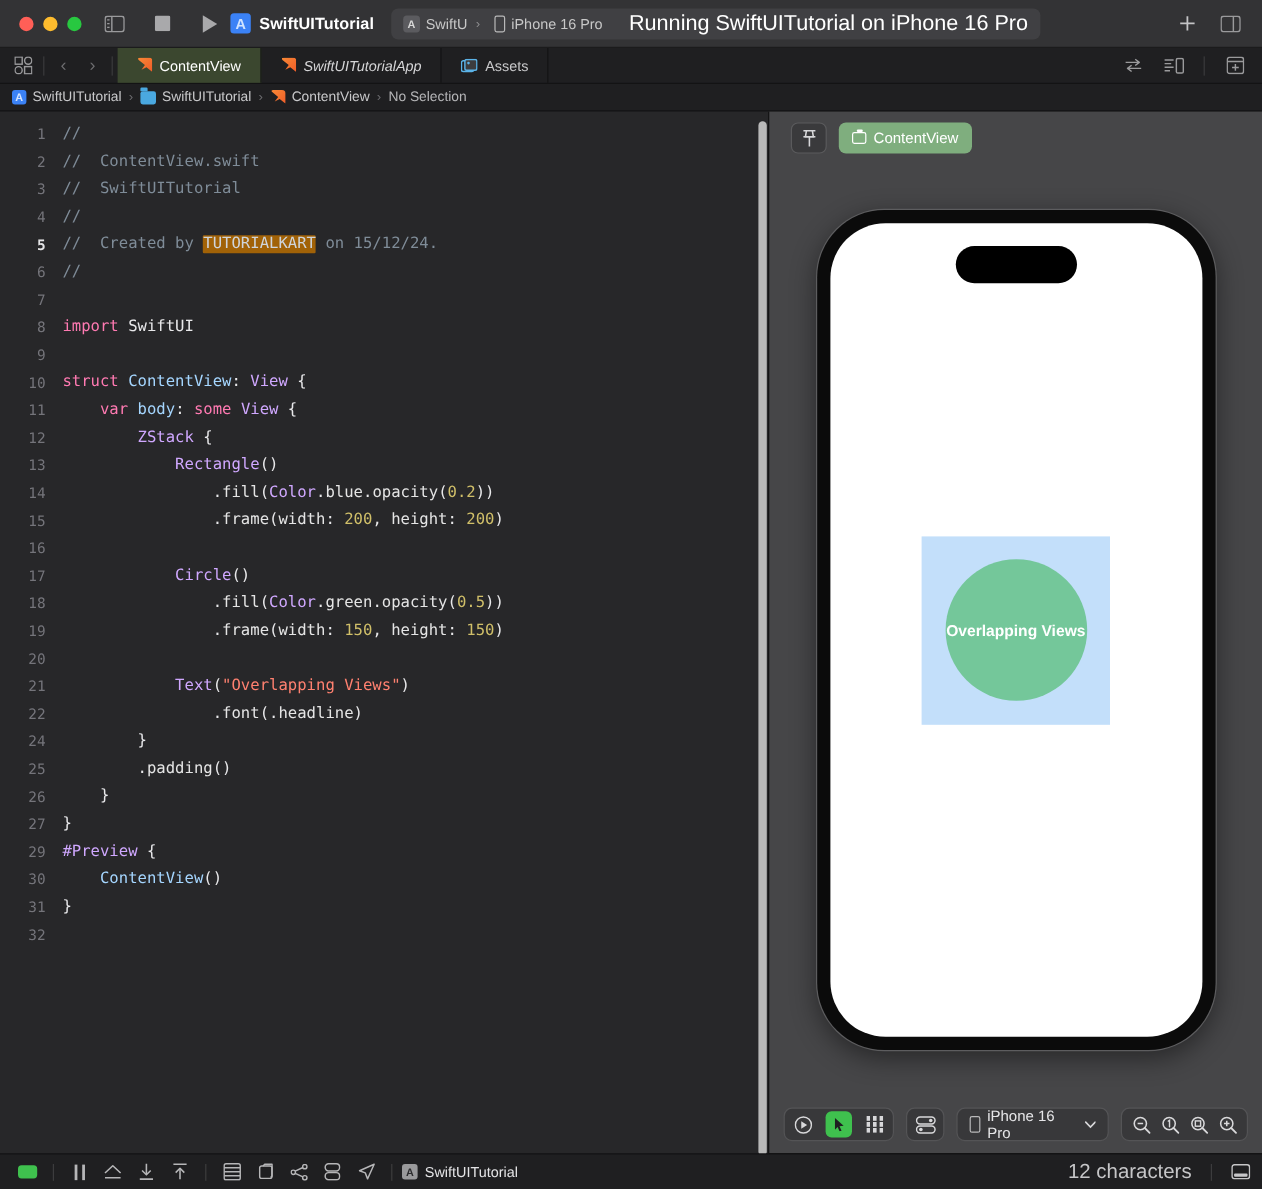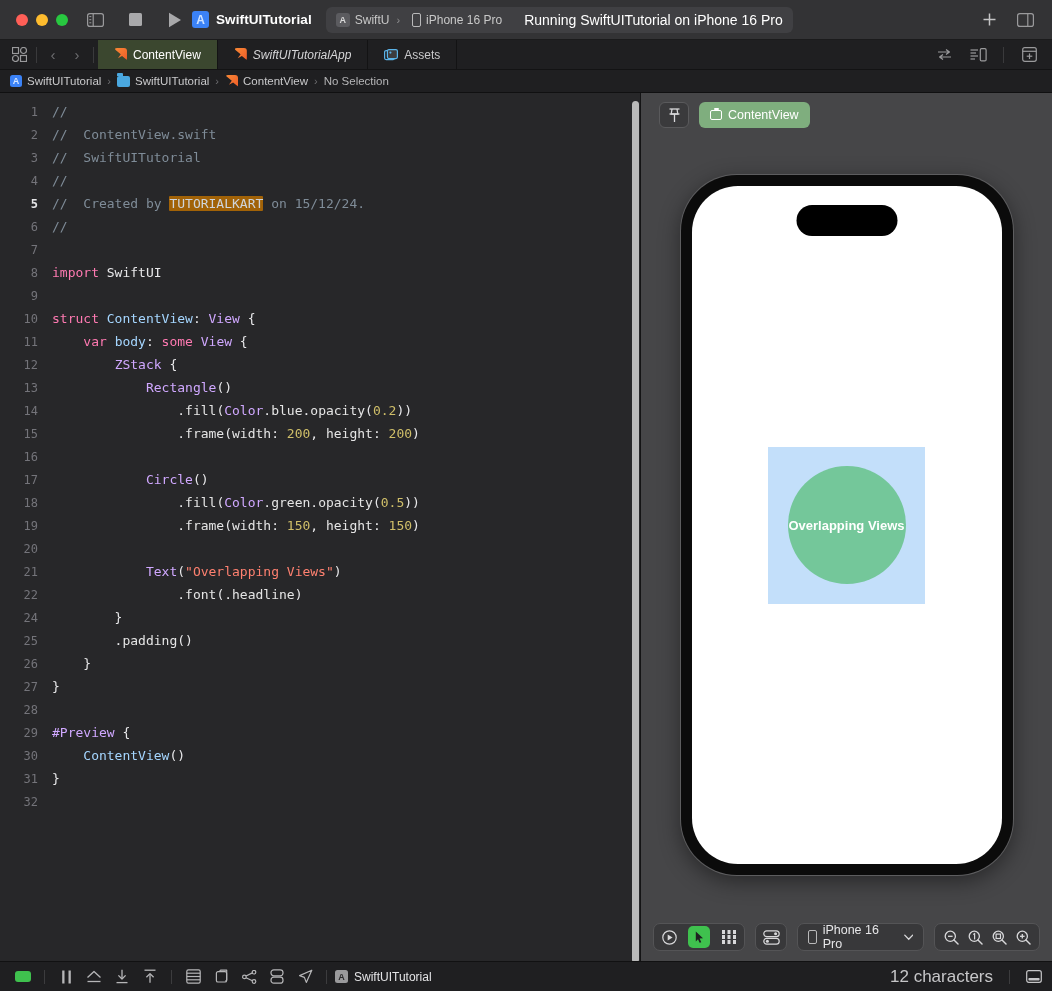--- a/index.html
+++ b/index.html
@@ -42,21 +42,21 @@
   }
   .act-scheme { display:flex; align-items:center; gap:5px; }
   .act-ico {
     width:14px;height:14px;border-radius:3px;background:#5b5b5f;
     display:flex;align-items:center;justify-content:center;font-size:9px;color:#d8d8d8;font-weight:700;
   }
   .act-text { color: #c8c8c8; font-size: 12px; }
   .act-chev { color: #8e8e90; font-size: 11px; margin: 0 2px; }
   .act-dest { display:flex; align-items:center; gap:5px; margin-left: 4px;}
   .dev-glyph { width:9px;height:14px;border:1.3px solid #b9b9ba;border-radius:2px; }
-  .act-status { color: #ffffff; font-size: 14px; margin-left: 16px; font-weight:500; }
+  .act-status { color: #ffffff; font-size: 18px; margin-left: 16px; font-weight:500; }
 
   .tb-right { margin-left: auto; display: flex; align-items: center; gap: 10px; padding-right: 4px;}
 
   
   .tabbar {
     height: 30px; min-height: 30px; background: #1f1f21; display: flex; align-items: stretch;
     border-bottom: 1px solid #131314;
   }
   .tabbar-left { display: flex; align-items: center; gap: 0; padding-left: 6px; }
   .navchev { width: 24px; text-align: center; color: #6d6d70; font-size: 15px; }
@@ -363,21 +363,20 @@
           <div class="line"><span class="ln">17</span><span class="code"><span class="code">            </span><span class="ty">Circle</span><span class="code">()</span></span></div>
           <div class="line"><span class="ln">18</span><span class="code"><span class="code">                .</span><span class="mtd">fill</span><span class="code">(</span><span class="ty">Color</span><span class="code">.</span><span class="mtd">green</span><span class="code">.</span><span class="mtd">opacity</span><span class="code">(</span><span class="num">0.5</span><span class="code">))</span></span></div>
           <div class="line"><span class="ln">19</span><span class="code"><span class="code">                .</span><span class="mtd">frame</span><span class="code">(</span><span class="mtd">width</span><span class="code">: </span><span class="num">150</span><span class="code">, </span><span class="mtd">height</span><span class="code">: </span><span class="num">150</span><span class="code">)</span></span></div>
           <div class="line"><span class="ln">20</span><span class="code"></span></div>
           <div class="line"><span class="ln">21</span><span class="code"><span class="code">            </span><span class="ty">Text</span><span class="code">(</span><span class="str">"Overlapping Views"</span><span class="code">)</span></span></div>
           <div class="line"><span class="ln">22</span><span class="code"><span class="code">                .</span><span class="mtd">font</span><span class="code">(.</span><span class="mtd">headline</span><span class="code">)</span></span></div>
           <div class="line"><span class="ln">24</span><span class="code"><span class="code">        }</span></span></div>
           <div class="line"><span class="ln">25</span><span class="code"><span class="code">        .</span><span class="mtd">padding</span><span class="code">()</span></span></div>
           <div class="line"><span class="ln">26</span><span class="code"><span class="code">    }</span></span></div>
           <div class="line"><span class="ln">27</span><span class="code"><span class="code">}</span></span></div>
-          <div class="line"><span class="ln">28</span><span class="code"></span></div>
           <div class="line"><span class="ln">29</span><span class="code"><span class="ty">#Preview</span><span class="code"> {</span></span></div>
           <div class="line"><span class="ln">30</span><span class="code"><span class="code">    </span><span class="fn">ContentView</span><span class="code">()</span></span></div>
           <div class="line"><span class="ln">31</span><span class="code"><span class="code">}</span></span></div>
           <div class="line"><span class="ln">32</span><span class="code"></span></div>
         </div>
       <div class="scrollbar"></div>
       <div class="editor-edge"></div>
     </div>
 
     <div class="preview">

